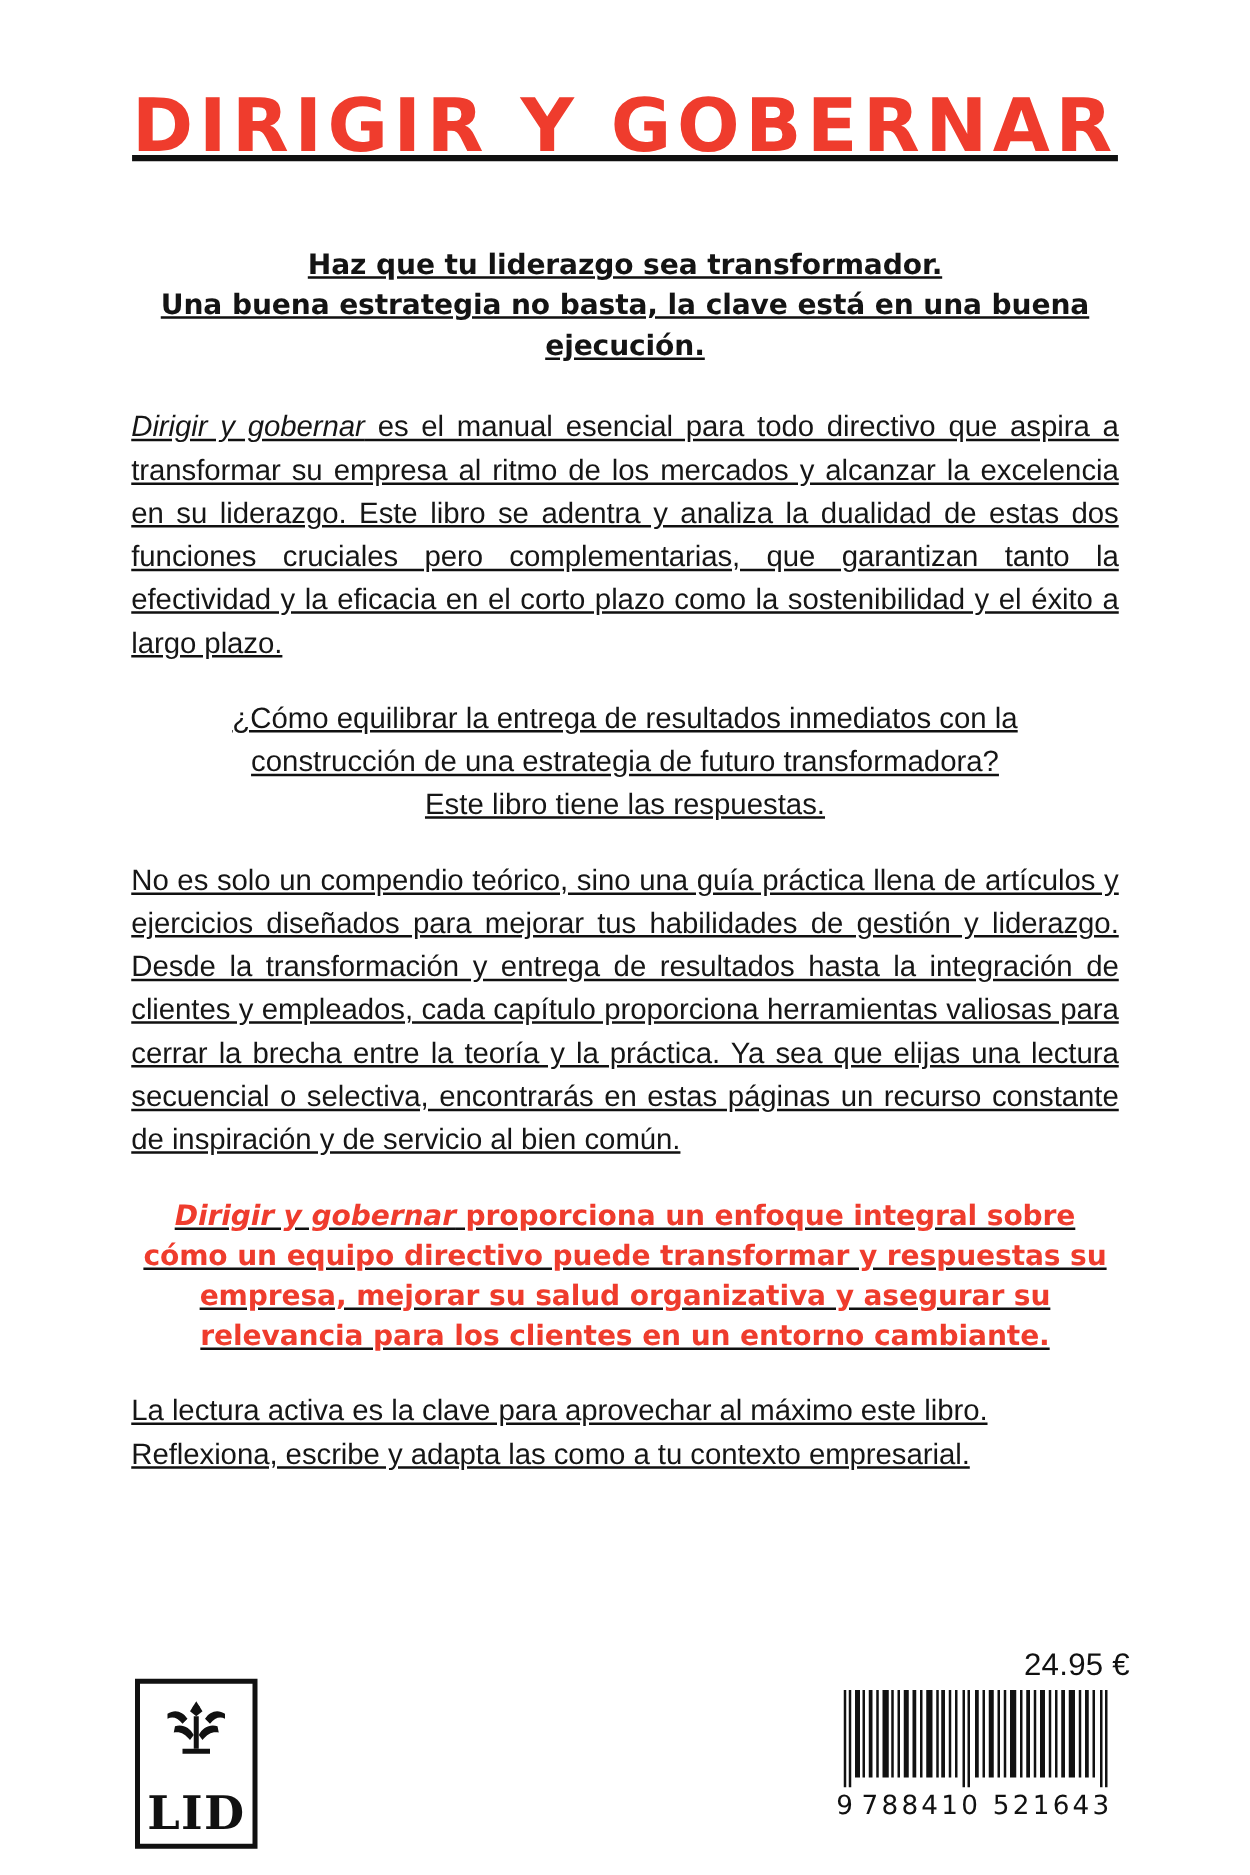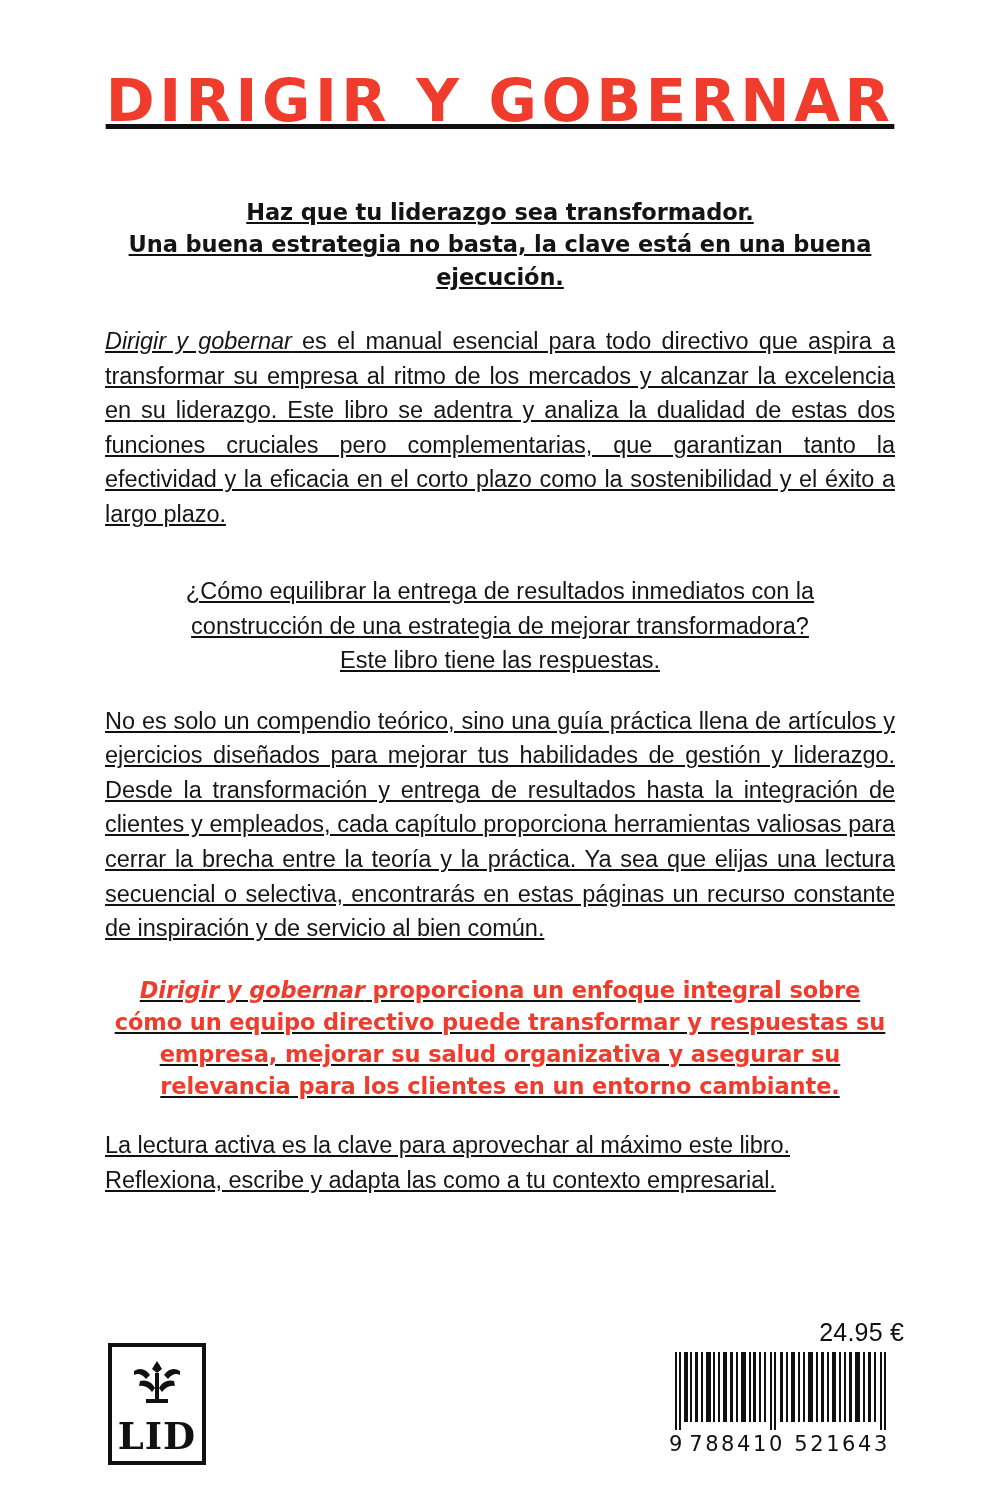--- a/index.html
+++ b/index.html
@@ -60,21 +60,21 @@
     text-align: justify;
     color: #161616;
     margin-top: 26px;
     letter-spacing: -0.05px;
   }
   .para em { font-style: italic; }
 
   .para-1 { margin-top: 31px; }
 
   .question {
-    margin-top: 43px;
+    margin-top: 26px;
     text-align: center;
     font-size: 23.5px;
     line-height: 1.47;
     color: #161616;
     padding: 0 40px;
   }
 
   .para-3 { margin-top: 26px; }
 
   .highlight {
@@ -94,21 +94,21 @@
     margin-top: 26px;
     text-align: left;
   }
 
   
   .publisher-logo {
     position: absolute;
     left: 108px;
     top: 1343px;
     width: 98px;
-    height: 122px;
+    height: 136px;
     border: 4px solid #111;
     box-sizing: border-box;
     display: flex;
     align-items: flex-end;
     justify-content: center;
     background: #fff;
   }
   .publisher-logo .crest {
     position: absolute;
     top: 8px;
@@ -172,21 +172,21 @@
 
     <div class="tagline">
       <span class="line1">Haz que tu liderazgo sea transformador.</span>
       <span class="line2">Una buena estrategia no basta, la clave está en una buena ejecución.</span>
     </div>
 
     <p class="para para-1"><em>Dirigir y gobernar</em><span> es el manual esencial para todo directivo que aspira a transformar su empresa al ritmo de los mercados y alcanzar la excelencia en su liderazgo. Este libro se adentra y analiza la dualidad de estas dos funciones cruciales pero complementarias, que garantizan tanto la efectividad y la eficacia en el corto plazo como la sostenibilidad y el éxito a largo plazo.</span></p>
 
     <div class="question">
       <div>¿Cómo equilibrar la entrega de resultados inmediatos con la</div>
-      <div>construcción de una estrategia de mejorar transformadora?</div>
+      <div>construcción de una estrategia de futuro transformadora?</div>
       <div>Este libro tiene las respuestas.</div>
     </div>
 
     <p class="para para-3">No es solo un compendio teórico, sino una guía práctica llena de artículos y ejercicios diseñados para mejorar tus habilidades de gestión y liderazgo. Desde la transformación y entrega de resultados hasta la integración de clientes y empleados, cada capítulo proporciona herramientas valiosas para cerrar la brecha entre la teoría y la práctica. Ya sea que elijas una lectura secuencial o selectiva, encontrarás en estas páginas un recurso constante de inspiración y de servicio al bien común.</p>
 
     <div class="highlight"><em>Dirigir y gobernar</em><span> proporciona un enfoque integral sobre cómo un equipo directivo puede transformar y respuestas su empresa, mejorar su salud organizativa y asegurar su relevancia para los clientes en un entorno cambiante.</span></div>
 
     <p class="para para-4">La lectura activa es la clave para aprovechar al máximo este libro. Reflexiona, escribe y adapta las como a tu contexto empresarial.</p>
 
   </div>

